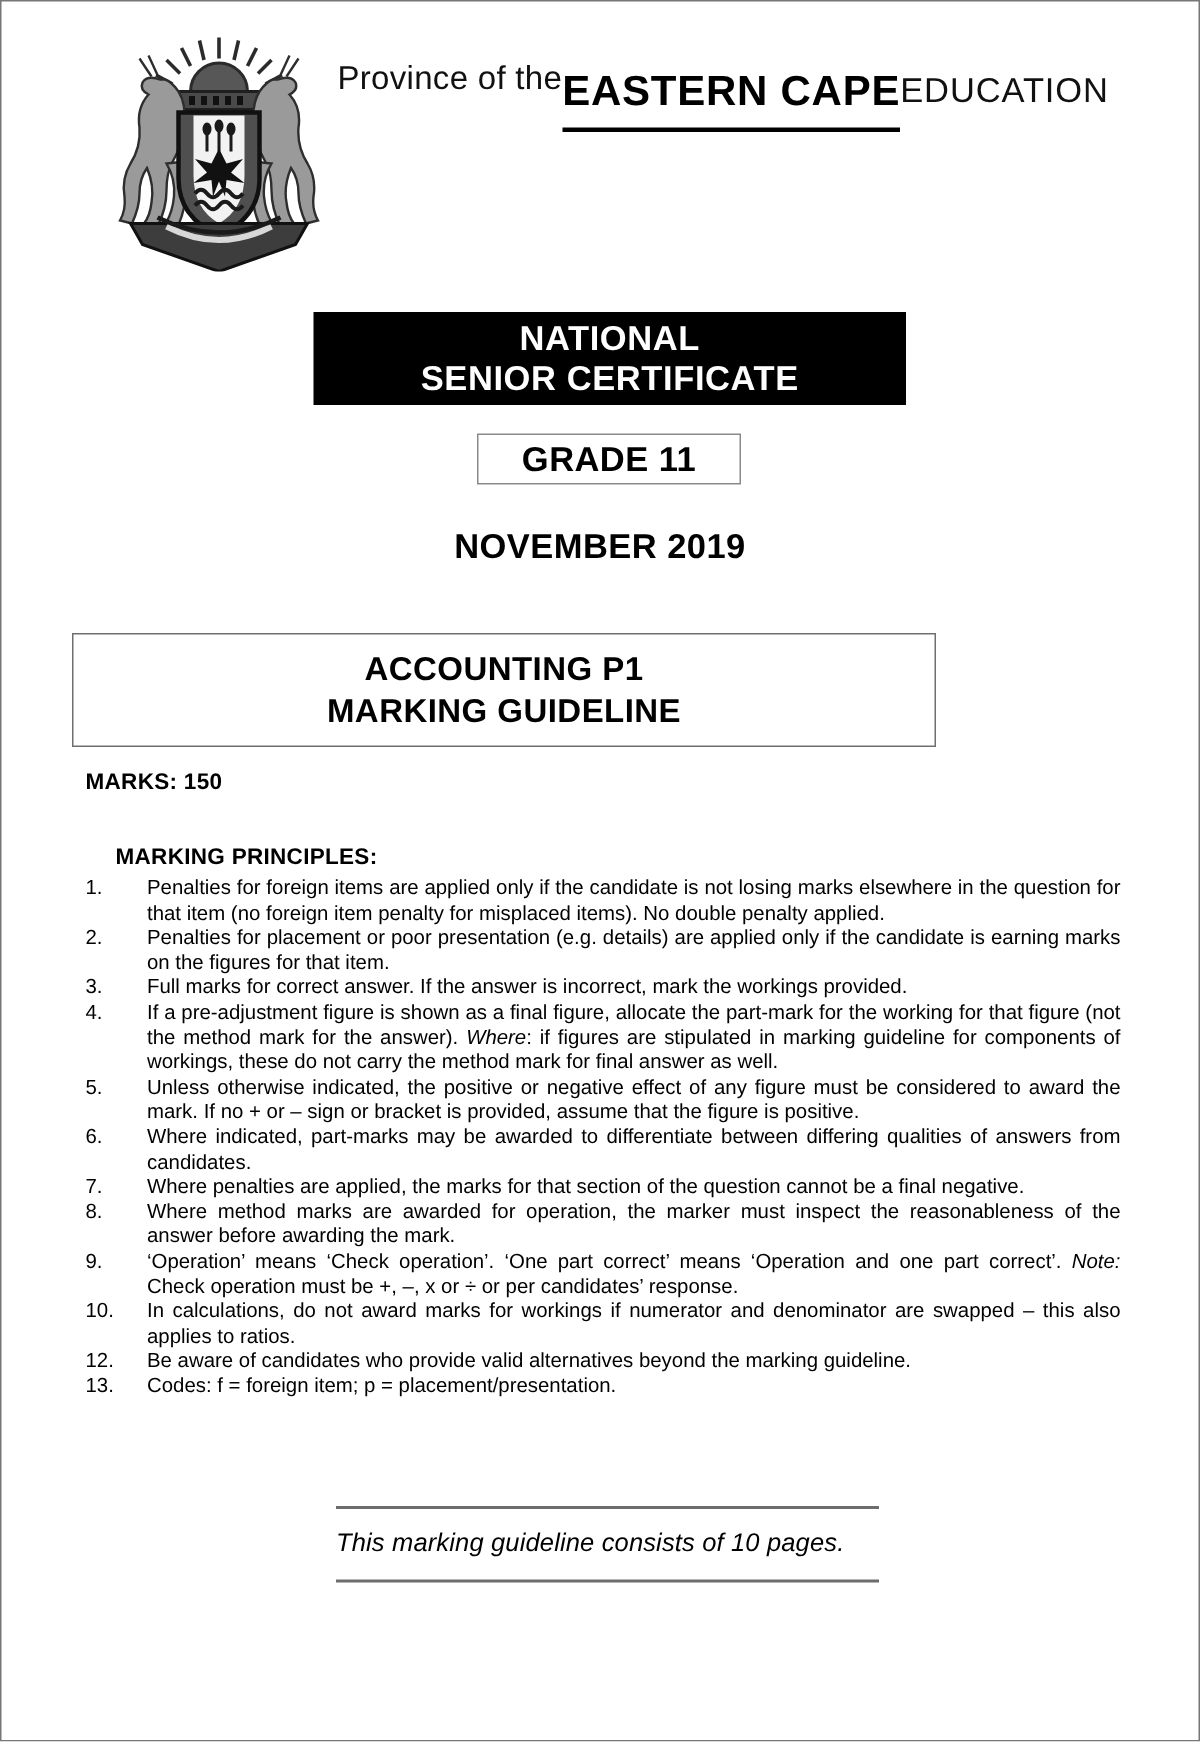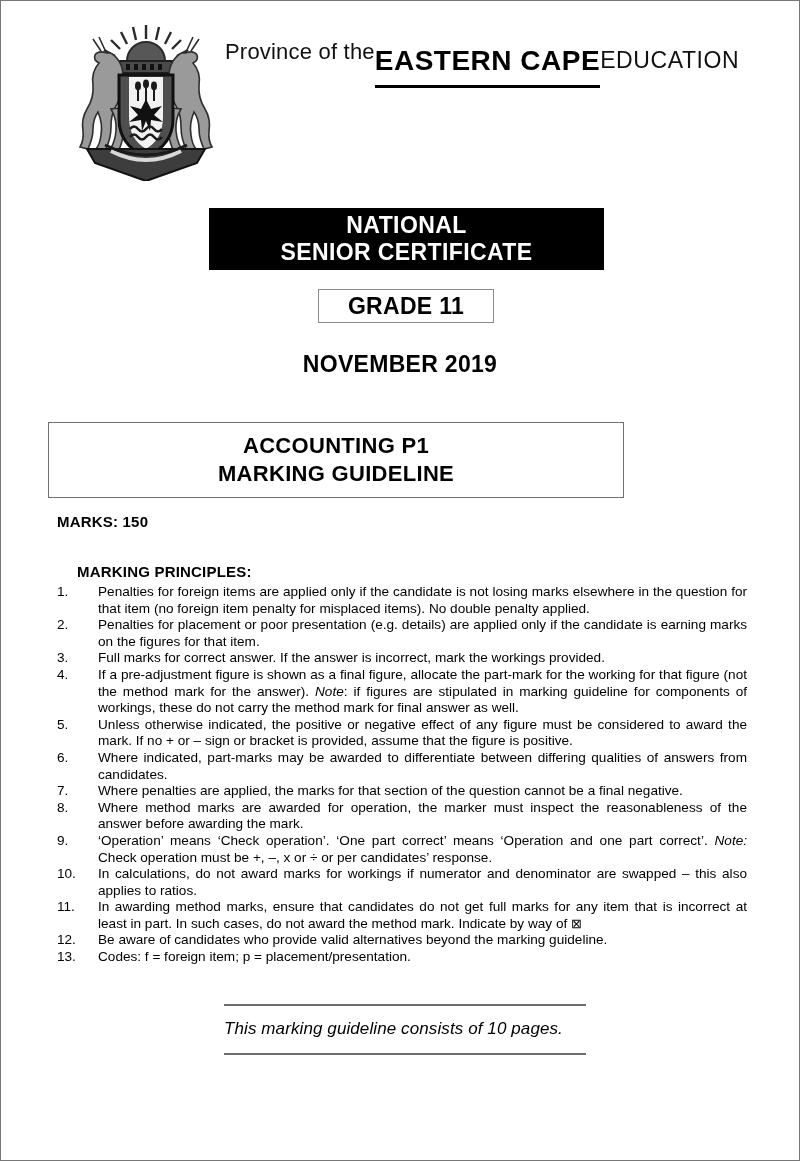--- a/index.html
+++ b/index.html
@@ -311,21 +311,21 @@
       <div class="principle">
         <span class="num">2.</span>
         <span class="body">Penalties for placement or poor presentation (e.g. details) are applied only if the candidate is earning marks on the figures for that item.</span>
       </div>
       <div class="principle">
         <span class="num">3.</span>
         <span class="body">Full marks for correct answer. If the answer is incorrect, mark the workings provided.</span>
       </div>
       <div class="principle">
         <span class="num">4.</span>
-        <span class="body">If a pre-adjustment figure is shown as a final figure, allocate the part-mark for the working for that figure (not the method mark for the answer). <i>Note</i>: if figures are stipulated in marking guideline for components   of workings, these do not carry the method mark for final answer as well.</span>
+        <span class="body">If a pre-adjustment figure is shown as a final figure, allocate the part-mark for the working for that figure (not the method mark for the answer). <i>Where</i>: if figures are stipulated in marking guideline for components   of workings, these do not carry the method mark for final answer as well.</span>
       </div>
       <div class="principle">
         <span class="num">5.</span>
         <span class="body">Unless otherwise indicated, the positive or negative effect of any figure must be considered to award the mark. If no + or – sign or bracket is provided, assume that the figure is positive.</span>
       </div>
       <div class="principle">
         <span class="num">6.</span>
         <span class="body">Where indicated, part-marks may be awarded to differentiate between differing qualities of answers from candidates.</span>
       </div>
       <div class="principle">
@@ -336,24 +336,20 @@
         <span class="num">8.</span>
         <span class="body">Where method marks are awarded for operation, the marker must inspect the reasonableness of the answer before awarding the mark.</span>
       </div>
       <div class="principle">
         <span class="num">9.</span>
         <span class="body">‘Operation’ means ‘Check operation’. ‘One part correct’ means ‘Operation and one part correct’. <i>Note:</i> Check operation must be +, –, x or ÷ or per candidates’ response.</span>
       </div>
       <div class="principle">
         <span class="num">10.</span>
         <span class="body">In calculations, do not award marks for workings if numerator and denominator are swapped – this also applies to ratios.</span>
-      </div>
-      <div class="principle">
-        <span class="num">11.</span>
-        <span class="body">In awarding method marks, ensure that candidates do not get full marks for any item that is incorrect at least in part. In such cases, do not award the method mark. Indicate by way of <span class="boxed-x">⊠</span></span>
       </div>
       <div class="principle">
         <span class="num">12.</span>
         <span class="body">Be aware of candidates who provide valid alternatives beyond the marking guideline.</span>
       </div>
       <div class="principle">
         <span class="num">13.</span>
         <span class="body">Codes: f = foreign item; p = placement/presentation.</span>
       </div>
     </div>

